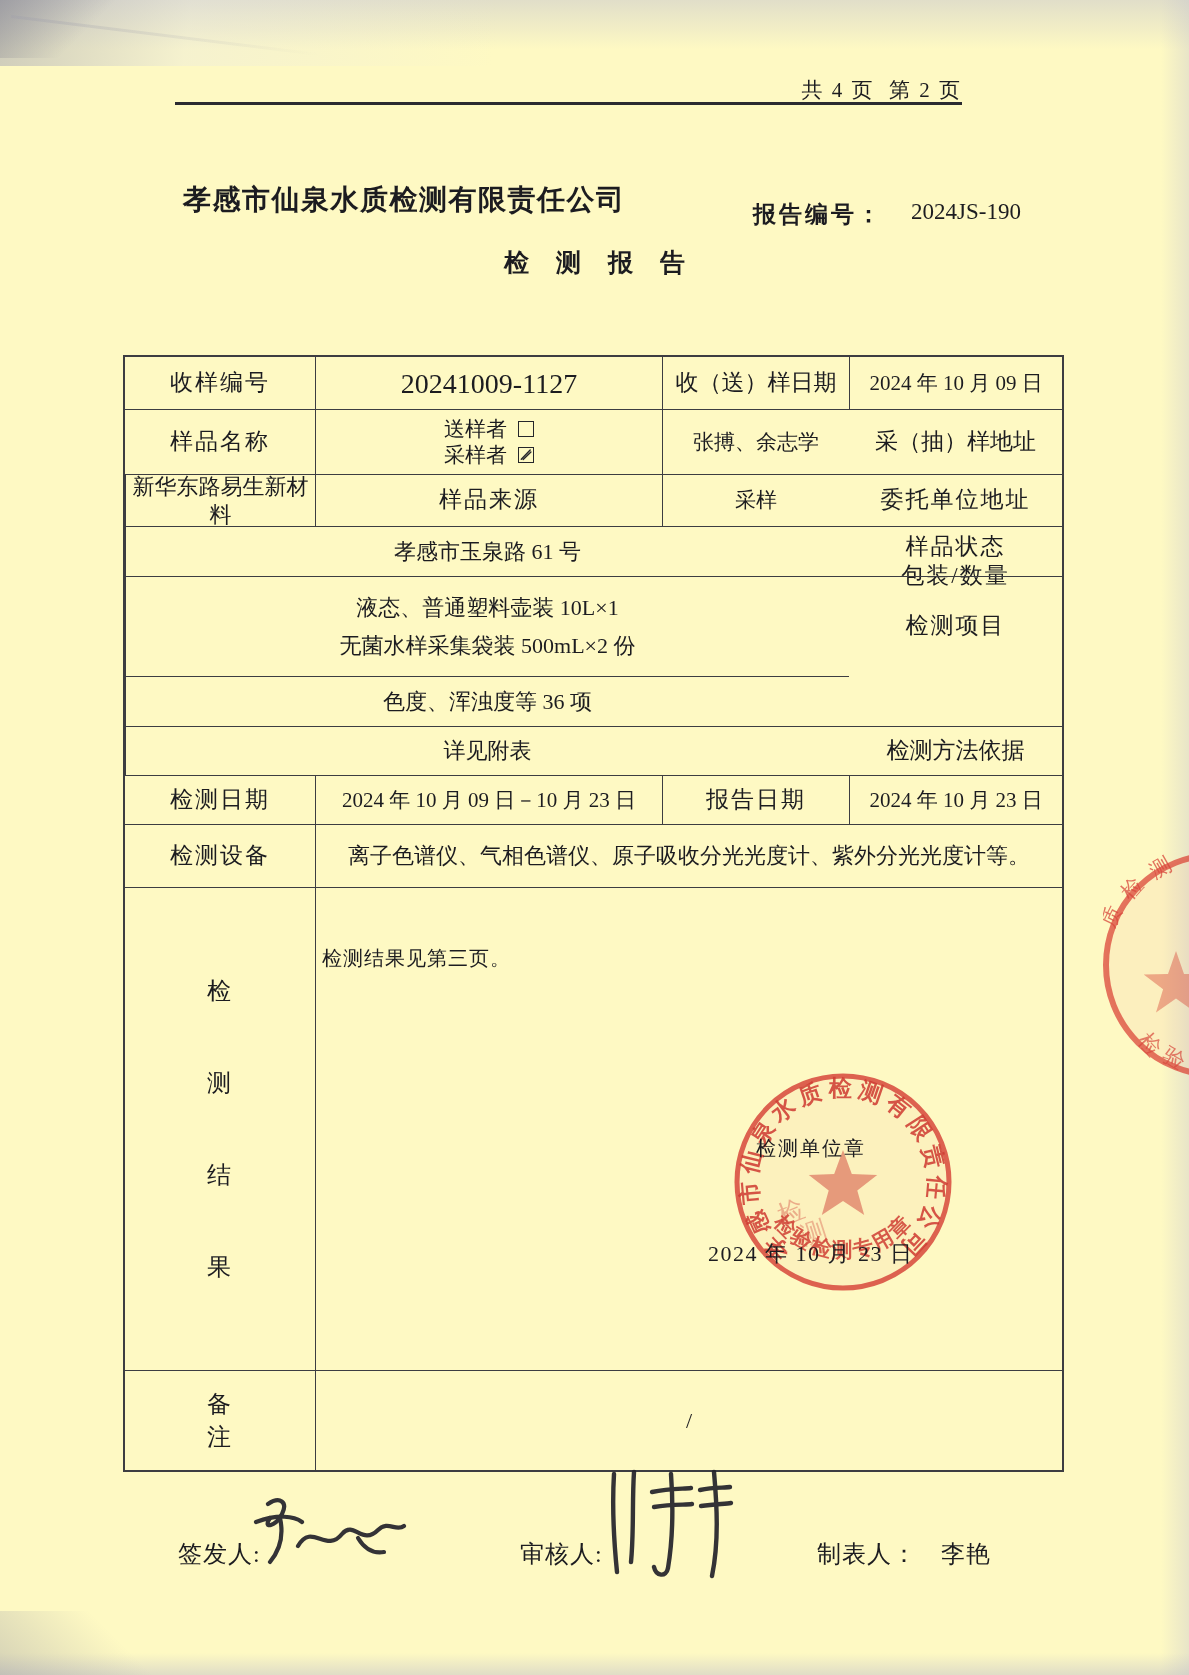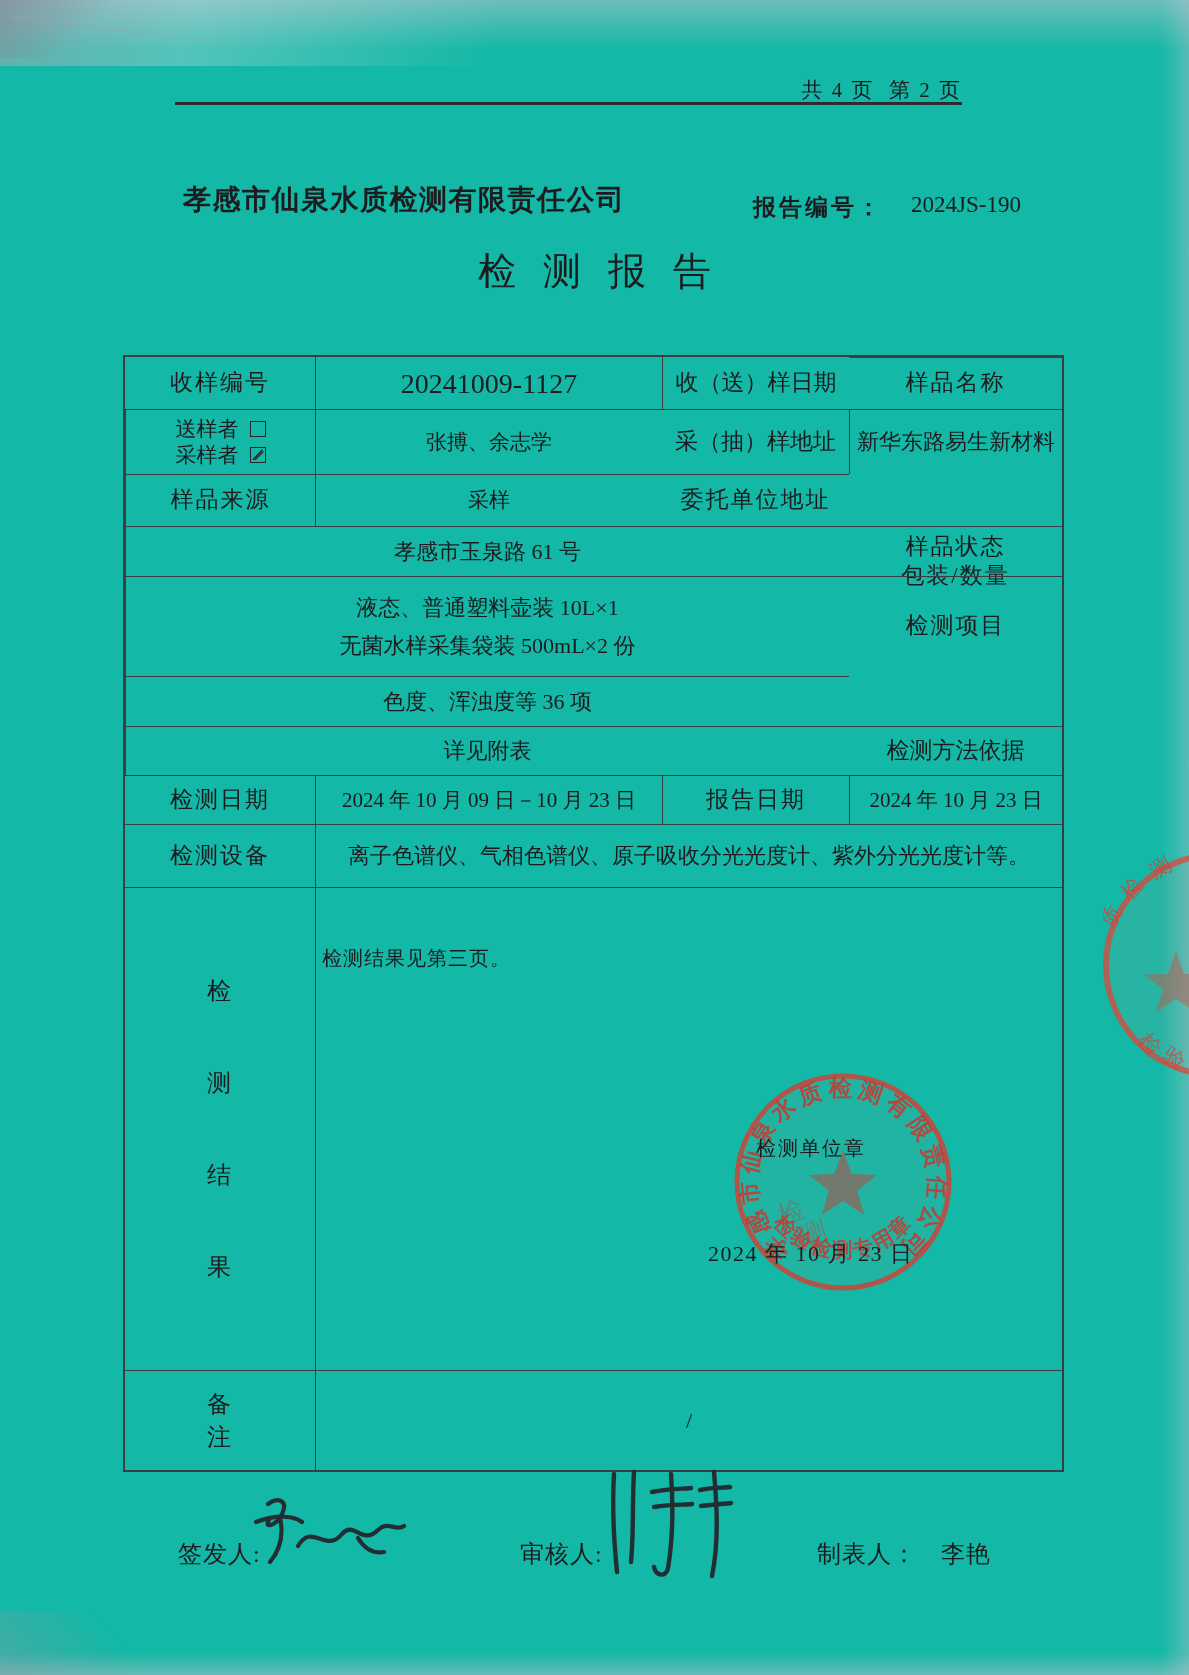--- a/index.html
+++ b/index.html
@@ -1,19 +1,19 @@
 <!DOCTYPE html>
 <html><head>
 <meta charset="utf-8">
 <style>
   html,body{margin:0;padding:0;background:#888;}
   .page{
     position:relative;
     width:1189px;height:1675px;
-    background:#14b8a6;
+    background:#fef9c3;
     overflow:hidden;
     font-family:"Liberation Serif","DejaVu Serif",serif;
     color:#1c1c20;
   }
   
   .art{position:absolute;pointer-events:none;}
   .art-top{top:0;left:0;right:0;height:66px;
     background:linear-gradient(97deg,rgba(168,168,180,.55) 0%,rgba(226,226,233,.30) 16%,rgba(244,244,247,0) 42%),
                linear-gradient(180deg,rgba(196,196,207,.50),rgba(244,244,247,0) 75%);}
   .art-corner-tl{top:0;left:0;width:130px;height:58px;
@@ -23,24 +23,24 @@
   .art-bottom{left:0;right:0;bottom:0;height:22px;
     background:linear-gradient(0deg,rgba(190,190,202,.48),rgba(244,244,247,0));}
   .art-corner-bl{left:0;bottom:0;width:190px;height:64px;
     background:linear-gradient(45deg,rgba(150,150,162,.40),rgba(244,244,247,0) 60%);}
   .art-crease{top:34px;left:10px;width:310px;height:3px;transform:rotate(7deg);
     background:linear-gradient(90deg,rgba(160,160,172,.35),rgba(244,244,247,0));}
 
   .pageno{position:absolute;top:76px;right:227px;font-size:21px;letter-spacing:2px;white-space:pre;}
   .hrule{position:absolute;top:102px;left:175px;width:787px;height:2.5px;background:#2b2b30;}
   .company{position:absolute;top:181px;left:183px;font-size:28px;font-weight:700;letter-spacing:1.5px;}
-  .repno{position:absolute;top:192px;left:753px;display:flex;gap:28px;font-size:23px;}
+  .repno{position:absolute;top:199px;left:753px;display:flex;gap:28px;font-size:23px;}
   .repno .lbl{letter-spacing:3px;font-weight:600;}
   .doctitle{position:absolute;top:246px;left:0;width:100%;text-align:center;
-    font-size:38px;font-weight:400;letter-spacing:27px;text-indent:27px;}
+    font-size:25px;font-weight:700;letter-spacing:27px;text-indent:27px;}
 
   
   .tblwrap{position:absolute;left:123px;top:355px;width:937px;height:1113px;
     border:2.2px solid #3d3d41;box-sizing:content-box;}
   .tbl{display:grid;width:100%;height:100%;
     grid-template-columns:190px 347px 187px 213px;
     grid-template-rows:52px 65px 52px 50px 100px 50px 49px 49px 63px 483px 100px;}
   .cell{display:flex;align-items:center;justify-content:center;text-align:center;
     font-size:22px;box-sizing:border-box;padding:2px 6px;line-height:1.25;}
   .bl{border-left:1.7px solid #3d3d41;}
@@ -94,20 +94,21 @@
     <span>2024JS-190</span>
   </div>
   <div class="doctitle">检测报告</div>
 
   <div class="tblwrap">
     <div class="tbl">
 
       <div class="cell lblc">收样编号</div>
       <div class="cell bl" style="font-size:28px">20241009-1127</div>
       <div class="cell bl lblc" style="letter-spacing:0">收（送）样日期</div>
+      <div class="cell bl sm">2024 年 10 月 09 日</div>
 
       <div class="cell bt lblc">样品名称</div>
       <div class="cell bt bl twoline">
         <span class="chkline">
           <span>送样者</span>
           <span class="cbx"></span>
         </span>
         <span class="chkline">
           <span>采样者</span>
           <span class="cbx">

